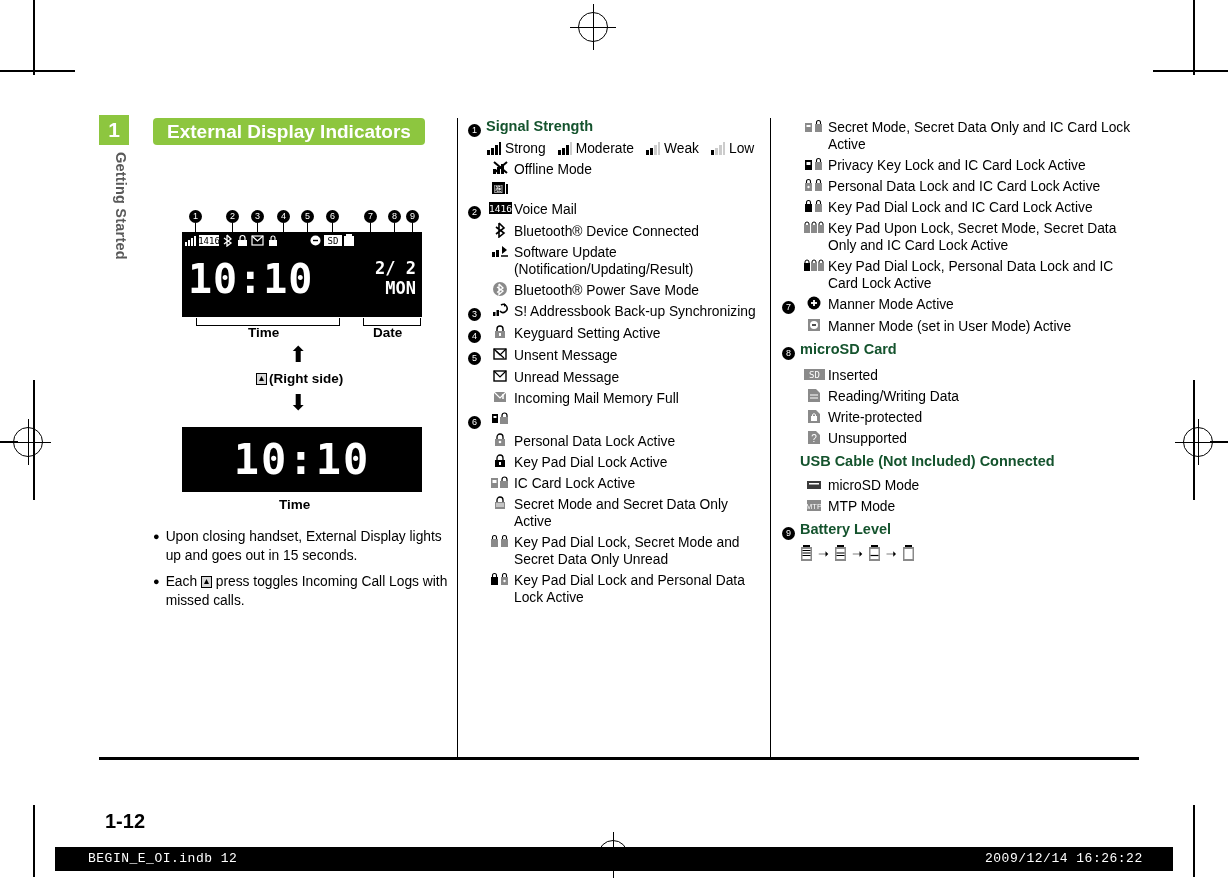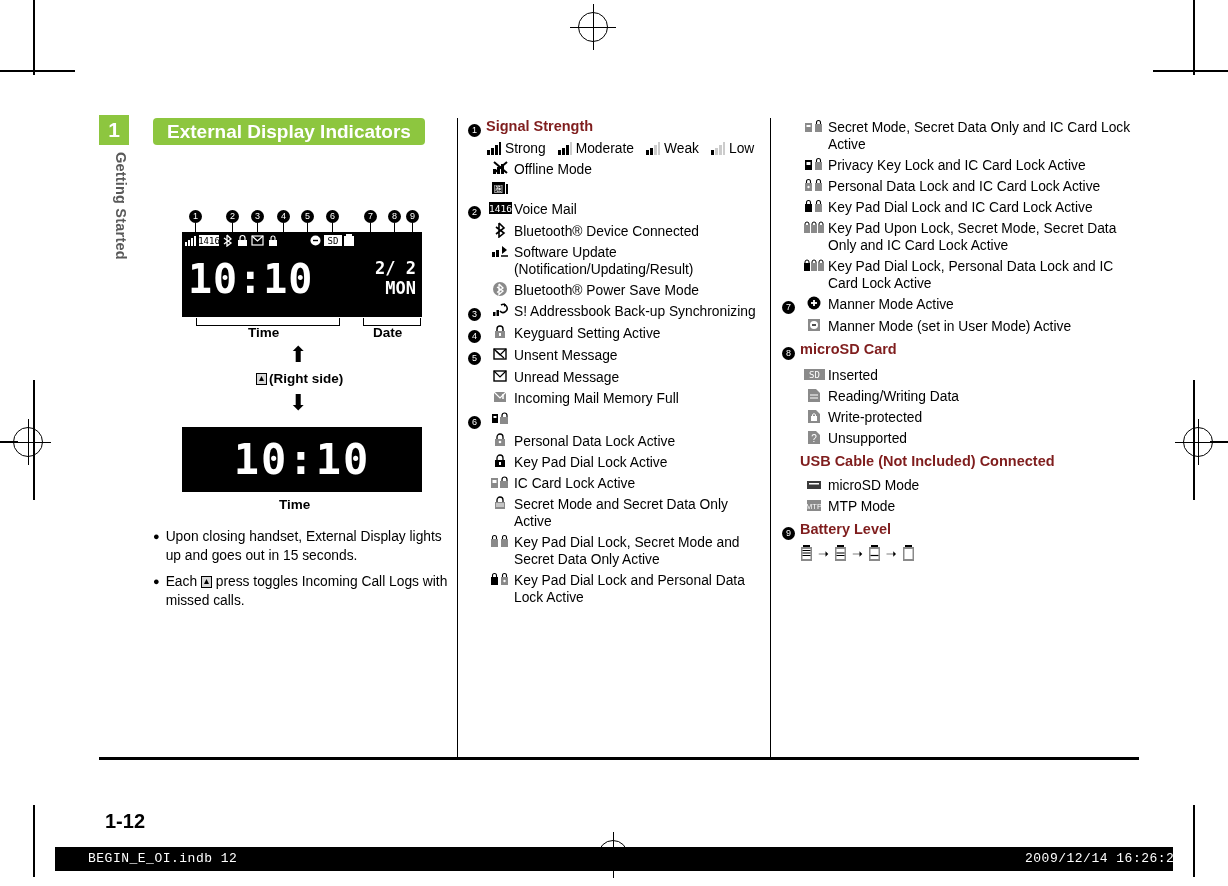--- a/index.html
+++ b/index.html
@@ -98,21 +98,20 @@
     letter-spacing: 0.5px;
   }
   .footer-right {
     position: absolute;
     left: 985px;
     top: 851px;
     color: #fff;
     font-family: "Liberation Mono", monospace;
     font-size: 13px;
     letter-spacing: 0.5px;
-    margin-left: 40px;
   }
 
   
   .title-banner {
     position: absolute;
     left: 153px;
     top: 118px;
     width: 272px;
     height: 27px;
     background: #8dc63f;
@@ -283,21 +282,21 @@
     display: flex;
     justify-content: center;
     align-items: flex-start;
     padding-top: 0px;
   }
   .txt {
     flex: 1;
     padding-top: 1px;
   }
   .cat {
-    color: #7f1d1d;
+    color: #14532d;
     font-weight: bold;
     font-size: 14.5px;
     padding-top: 0px;
   }
   .inline-icons {
     display: flex;
     align-items: center;
     flex-wrap: wrap;
     gap: 3px;
   }
@@ -678,21 +677,21 @@
   <div class="row">
     <span class="num"></span>
     <span class="icon-cell">
       <svg class="pic" width="18" height="16" viewBox="0 0 18 16">
           <rect x="0" y="6" width="7" height="8" fill="#8a8a8a"></rect>
           <path d="M1.5 6 V4.5 a2 2 0 0 1 4 0 V6" stroke="#000" fill="none" stroke-width="1.1"></path>
           <rect x="10" y="6" width="7" height="8" fill="#8a8a8a"></rect>
           <path d="M11.5 6 V4.5 a2 2 0 0 1 4 0 V6" stroke="#000" fill="none" stroke-width="1.1"></path>
         </svg>
     </span>
-    <span class="txt">Key Pad Dial Lock, Secret Mode and Secret Data Only Active</span>
+    <span class="txt">Key Pad Dial Lock, Secret Mode and Secret Data Only Unread</span>
   </div>
 
   <div class="row">
     <span class="num"></span>
     <span class="icon-cell">
       <svg class="pic" width="18" height="16" viewBox="0 0 18 16">
           <rect x="0" y="6" width="7" height="8" fill="#000"></rect>
           <path d="M1.5 6 V4.5 a2 2 0 0 1 4 0 V6" stroke="#000" fill="none" stroke-width="1.1"></path>
           <rect x="10" y="6" width="7" height="8" fill="#8a8a8a"></rect>
           <path d="M11.5 6 V4.5 a2 2 0 0 1 4 0 V6" stroke="#000" fill="none" stroke-width="1.1"></path>

